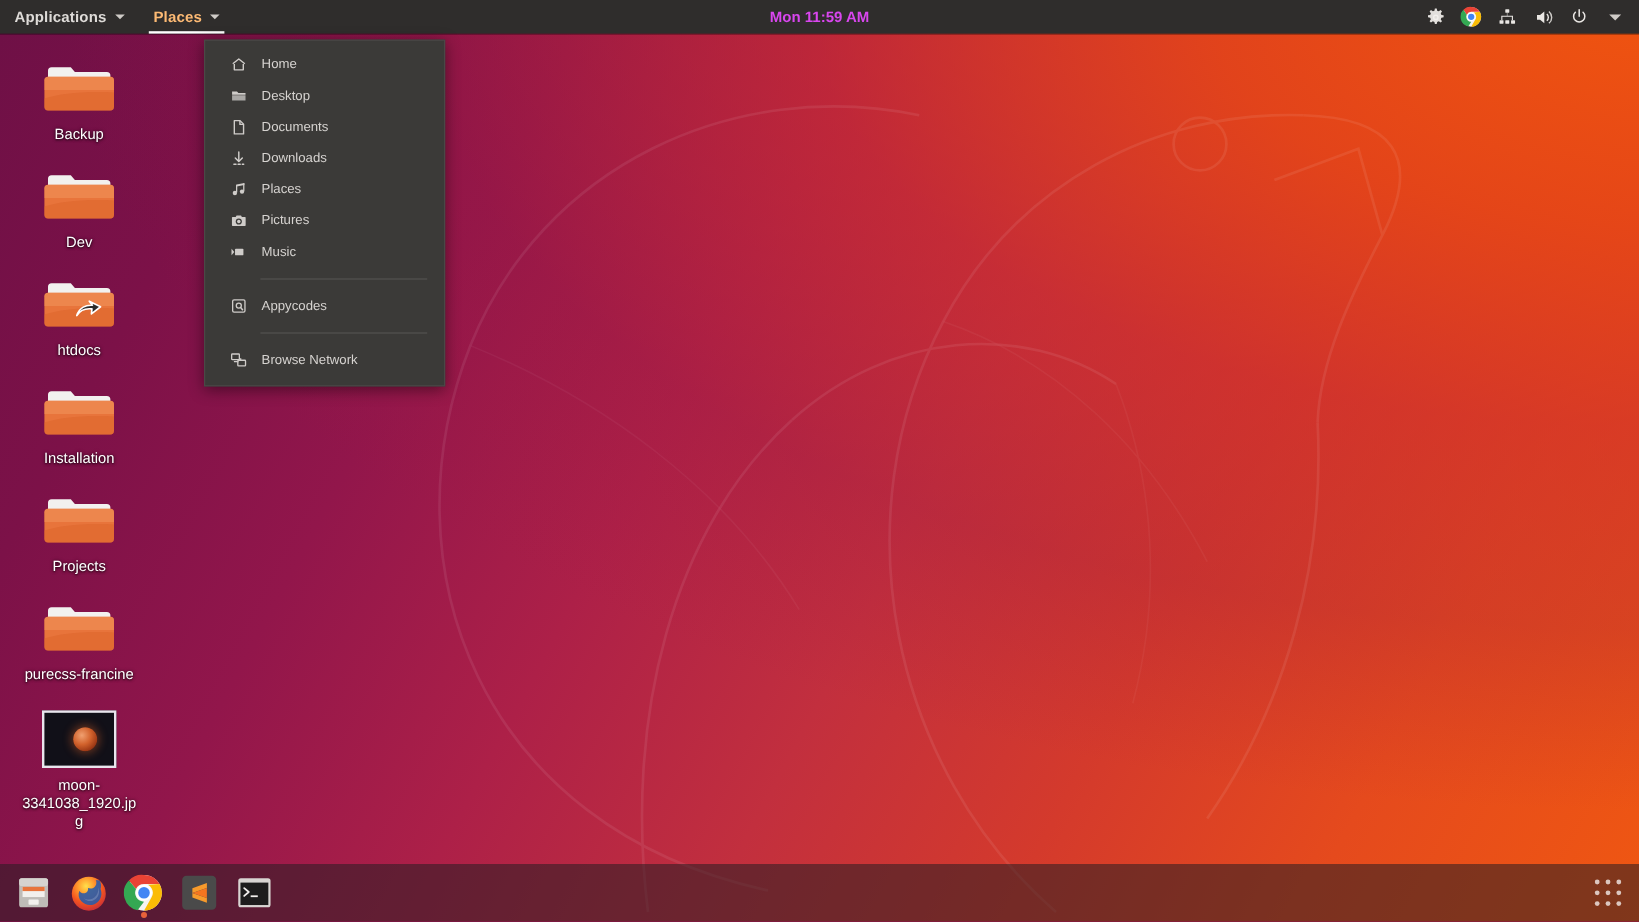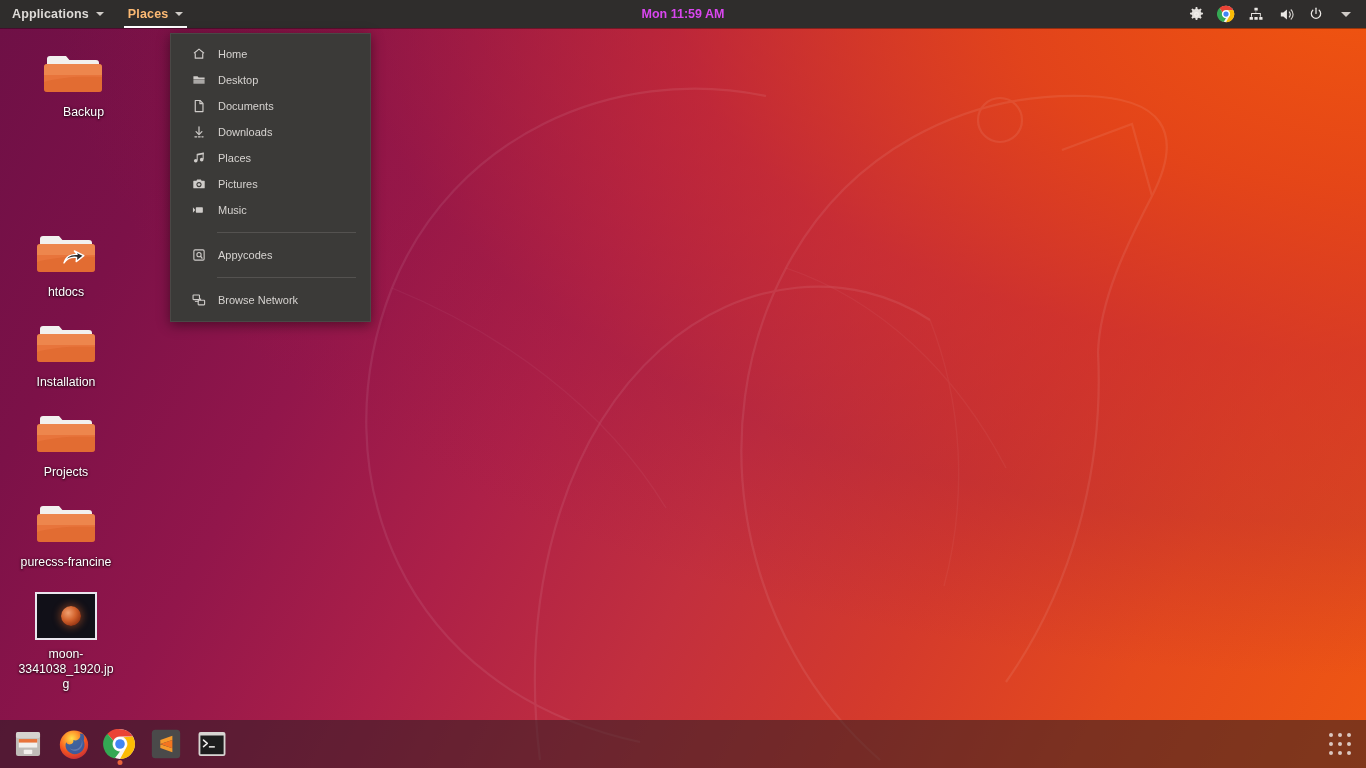--- a/index.html
+++ b/index.html
@@ -325,32 +325,43 @@
         <rect x="10.6" y="12.4" width="11" height="8" rx="1" fill="none" stroke="#cfccc9" stroke-width="1.9"></rect>
         <path d="M13.4 9.4h2.2v3h-2.2z"></path>
       </svg>
     </span>
     <span>Browse Network</span>
   </div>
 </div>
 
 <div id="desktop-icons">
 
-  <div class="desk-icon" style="left:0; top:48px;align-items:flex-end;">
+  <div class="desk-icon" style="left:14px; top:48px;">
     <div class="desk-thumb">
       <svg width="62" height="52" viewBox="0 0 62 52">
         <path d="M8 8h16l3.4 4H54a3 3 0 013 3v4H5v-8a3 3 0 013-3z" fill="#f2f1ef"></path>
         <path d="M5 16h52a3 3 0 013 3v22a3 3 0 01-3 3H5a3 3 0 01-3-3V19a3 3 0 013-3z" fill="#e8743b"></path>
         <path d="M5 16h52a3 3 0 013 3v8H2v-8a3 3 0 013-3z" fill="#f0955c" opacity="0.55"></path>
         <path d="M2 34c14-4 30-6 58-5v12a3 3 0 01-3 3H5a3 3 0 01-3-3z" fill="#dc6429" opacity="0.5"></path>
       </svg>
     </div>
     <div class="desk-label">Backup</div>
   </div>
 
+  <div class="desk-icon" style="left:14px; top:138px;">
+    <div class="desk-thumb">
+      <svg width="62" height="52" viewBox="0 0 62 52">
+        <path d="M8 8h16l3.4 4H54a3 3 0 013 3v4H5v-8a3 3 0 013-3z" fill="#f2f1ef"></path>
+        <path d="M5 16h52a3 3 0 013 3v22a3 3 0 01-3 3H5a3 3 0 01-3-3V19a3 3 0 013-3z" fill="#e8743b"></path>
+        <path d="M5 16h52a3 3 0 013 3v8H2v-8a3 3 0 013-3z" fill="#f0955c" opacity="0.55"></path>
+        <path d="M2 34c14-4 30-6 58-5v12a3 3 0 01-3 3H5a3 3 0 01-3-3z" fill="#dc6429" opacity="0.5"></path>
+      </svg>
+    </div>
+    <div class="desk-label">Dev</div>
+  </div>
 
   <div class="desk-icon" style="left:14px; top:228px;">
     <div class="desk-thumb">
       <svg width="62" height="52" viewBox="0 0 62 52">
         <path d="M8 8h16l3.4 4H54a3 3 0 013 3v4H5v-8a3 3 0 013-3z" fill="#f2f1ef"></path>
         <path d="M5 16h52a3 3 0 013 3v22a3 3 0 01-3 3H5a3 3 0 01-3-3V19a3 3 0 013-3z" fill="#e8743b"></path>
         <path d="M5 16h52a3 3 0 013 3v8H2v-8a3 3 0 013-3z" fill="#f0955c" opacity="0.55"></path>
         <path d="M2 34c14-4 30-6 58-5v12a3 3 0 01-3 3H5a3 3 0 01-3-3z" fill="#dc6429" opacity="0.5"></path>
         <g>
           <path d="M29 35c2-7 8-9 13-8.6l-2.6-3.4 9.4 4.6-7.6 6 .4-4.2c-5-.6-9.6.8-12.6 5.6z" fill="#2b2b2b" stroke="#ffffff" stroke-width="1.4" stroke-linejoin="round"></path>

